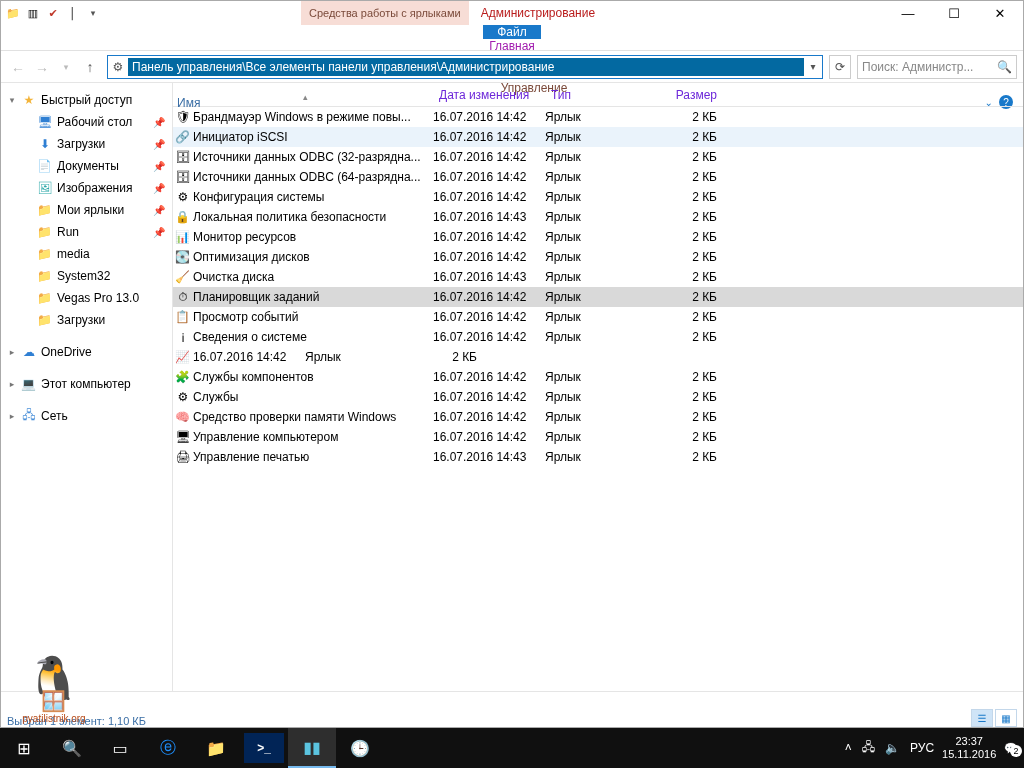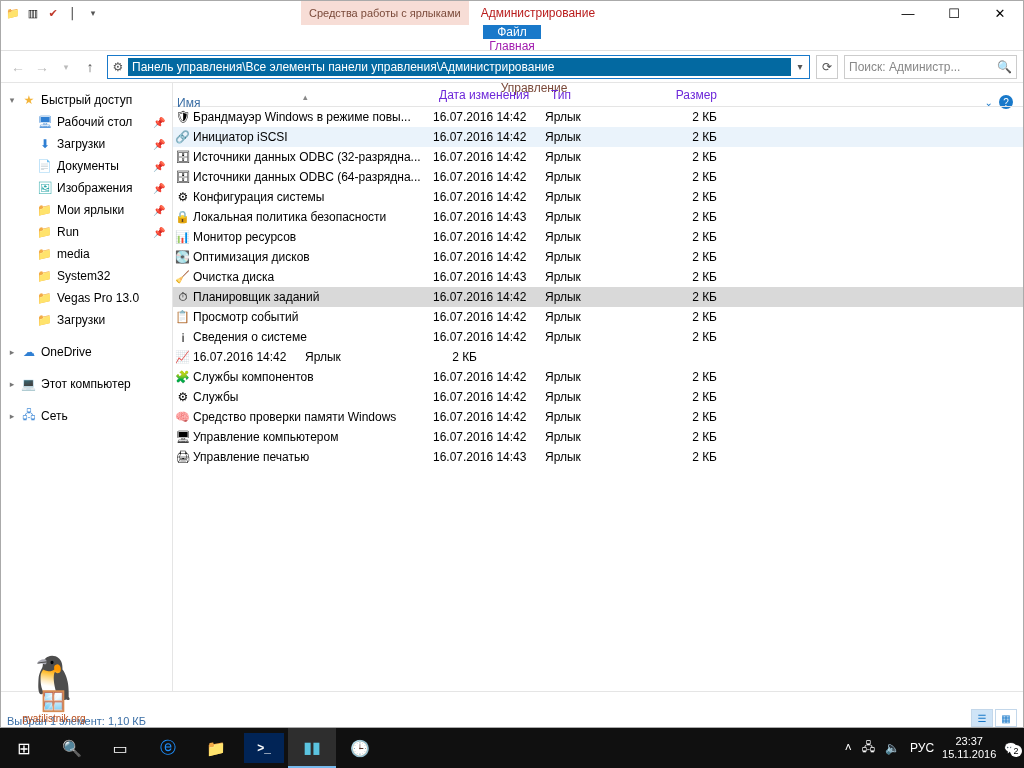--- a/index.html
+++ b/index.html
@@ -26,21 +26,21 @@
   
   .navbar { height:32px; background:#fff; display:flex; align-items:center; padding:4px 6px; gap:6px; border-bottom:1px solid #e5e5e5; }
   .nav-arrows { display:flex; align-items:center; gap:2px; }
   .nav-arrow { width:22px; height:22px; display:flex; align-items:center; justify-content:center; color:#bbb; font-size:14px; }
   .nav-up { color:#555; }
   .addr { flex:1; height:24px; border:1px solid #1979ca; display:flex; align-items:center; background:#fff; }
   .addr-icon { width:20px; display:flex; align-items:center; justify-content:center; font-size:12px; color:#555; }
   .addr-text { flex:1; background:#0369a1; color:#fff; height:18px; line-height:18px; padding:0 4px; font-size:12px; white-space:nowrap; overflow:hidden; }
   .addr-dd { width:18px; display:flex; align-items:center; justify-content:center; color:#555; font-size:10px; }
   .refresh { width:22px; height:24px; border:1px solid #ccc; display:flex; align-items:center; justify-content:center; color:#555; }
-  .search { width:173px; height:24px; border:1px solid #ccc; display:flex; align-items:center; padding:0 4px; color:#888; font-size:12px; justify-content:space-between; }
+  .search { width:160px; height:24px; border:1px solid #ccc; display:flex; align-items:center; padding:0 4px; color:#888; font-size:12px; justify-content:space-between; }
 
   
   .body { flex:1; display:flex; overflow:hidden; }
   .nav-pane { width:172px; border-right:1px solid #e5e5e5; padding:6px 0; overflow:hidden; }
   .nav-item { display:flex; align-items:center; height:22px; padding-left:6px; gap:4px; font-size:12px; color:#000; white-space:nowrap; }
   .nav-item .exp { width:10px; color:#777; font-size:9px; display:inline-flex; justify-content:center; }
   .nav-item .ficon { width:16px; height:16px; display:flex; align-items:center; justify-content:center; font-size:12px; }
   .nav-item.ind { padding-left:22px; }
   .nav-spacer { height:10px; }
   .pin { margin-left:auto; margin-right:6px; color:#888; font-size:10px; }

